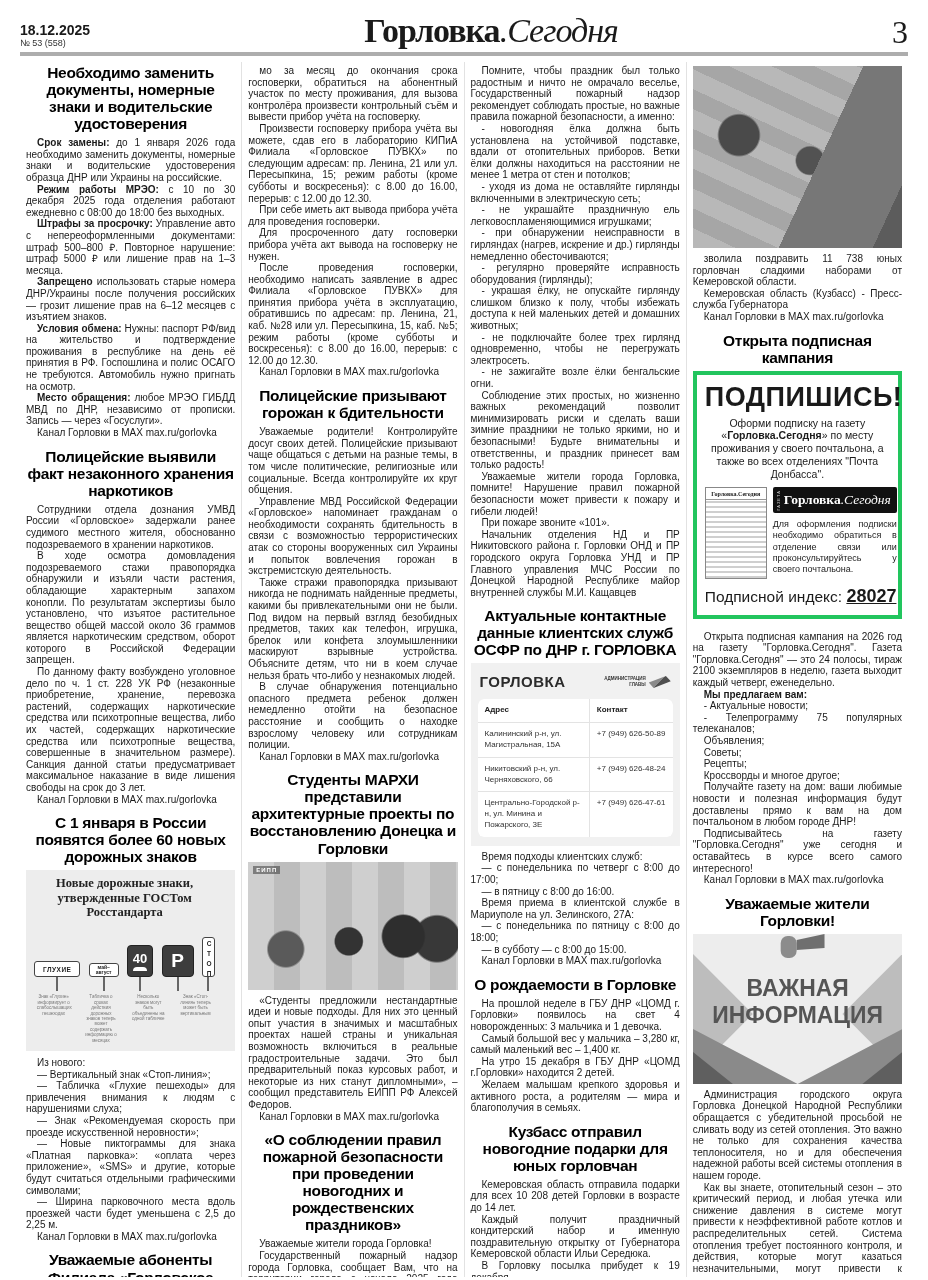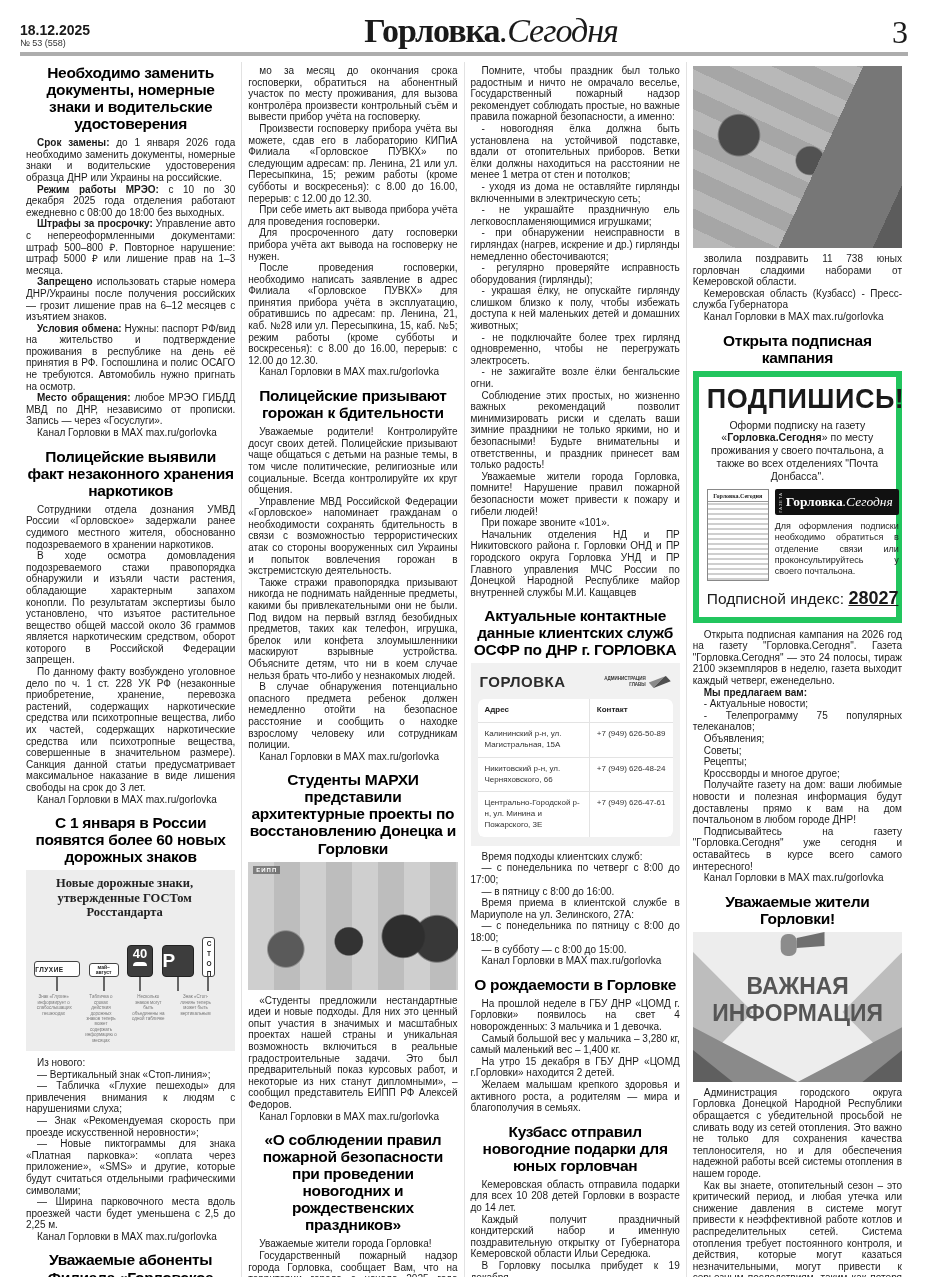--- a/index.html
+++ b/index.html
@@ -26,21 +26,21 @@
   
   .hl { text-align:center; font-size:15.5px; line-height:1.1; font-weight:800; letter-spacing:-0.3px; margin:9px 0 5px 0; color:#000; }
   .paras p { font-size:10px; line-height:1.16; text-align:justify; text-indent:11px; margin:0; }
   .paras p b { font-weight:bold; }
 
   
   .signs-box { background:#ededed; padding:6px 16px 8px 4px; margin:2px 0 6px 0; }
   .signs-title { font-family:"Liberation Serif", serif; font-weight:bold; font-size:12.5px; line-height:1.15; text-align:center; color:#222; margin-bottom:8px; }
   .signs-row { display:flex; justify-content:space-around; align-items:flex-end; height:64px; }
   .sign { display:flex; flex-direction:column; align-items:center; }
-  .sign-plate { background:#fff; border:1.5px solid #444; border-radius:3px; font-weight:bold; color:#222; display:flex; align-items:center; justify-content:flex-start; }
+  .sign-plate { background:#fff; border:1.5px solid #444; border-radius:3px; font-weight:bold; color:#222; display:flex; align-items:center; justify-content:center; }
   .plate-gluhie { width:46px; height:16px; font-size:6.5px; letter-spacing:0.5px; }
   .plate-may { width:30px; height:14px; font-size:5px; text-align:center; line-height:1.1; }
   .plate-dark { background:#3d3d3d; border:1.5px solid #222; color:#fff; border-radius:4px; }
   .plate-40 { width:26px; height:32px; font-size:13px; flex-direction:column; display:flex; }
   .hump { width:14px; height:4px; background:#fff; border-radius:4px 4px 0 0; margin-top:1px; }
   .plate-p { width:32px; height:32px; font-size:19px; }
   .plate-stop { width:13px; height:40px; font-size:6.5px; display:flex; flex-direction:column; align-items:center; justify-content:center; line-height:1.25; }
   .post { width:2px; height:14px; background:#666; }
   .signs-caps { display:flex; justify-content:space-around; margin-top:3px; }
   .signs-caps span { font-size:4.5px; color:#777; width:18%; text-align:center; line-height:1.2; }
@@ -70,21 +70,21 @@
   .osfr-head { display:flex; justify-content:space-between; align-items:center; margin:2px 2px 9px 2px; }
   .osfr-city { font-size:15px; font-weight:800; letter-spacing:0.5px; color:#2b2b2b; }
   .osfr-logo { display:flex; align-items:center; gap:3px; }
   .osfr-logo-txt { font-size:4.5px; font-weight:bold; color:#333; line-height:1.3; text-align:right; }
   .osfr-logo-mark { width:22px; height:12px; background:linear-gradient(135deg,#8a8a8a 50%,#4f4f4f 50%); clip-path:polygon(0 55%, 78% 0, 100% 45%, 22% 100%); }
   .ctable { display:grid; grid-template-columns:57% 43%; gap:1px; background:#e3e3e3; border-radius:6px; overflow:hidden; font-size:8px; }
   .ctable > div { background:#fff; padding:6px 7px; line-height:1.35; color:#333; }
   .ctable .ch { font-weight:bold; color:#222; }
 
   
-  .subbox { border:6px solid #22c55e; padding:7px 8px 8px 8px; margin:4px 0 6px 0; }
+  .subbox { border:4px solid #22c55e; padding:7px 8px 8px 8px; margin:4px 0 12px 0; }
   .sub-title { text-align:center; font-size:27px; font-weight:800; letter-spacing:0.5px; margin-bottom:4px; }
   .sub-intro { font-size:10.5px; line-height:1.22; text-align:center; }
   .sub-intro .gs { font-weight:bold; }
   .sub-mid { display:flex; gap:6px; margin-top:6px; align-items:flex-start; }
   .thumb { width:62px; height:92px; border:1px solid #888; flex:0 0 auto; background:
       repeating-linear-gradient(#fff 0 3px, #cfcfcf 3px 5px); position:relative; }
   .thumb-head { position:absolute; top:0; left:0; right:0; height:12px; background:#fff; border-bottom:1px solid #999; font-family:"Liberation Serif", serif; font-size:6px; font-weight:bold; text-align:center; line-height:12px; }
   .sub-right { flex:1 1 auto; }
   .banner { background:#111; color:#fff; display:flex; align-items:center; padding:3px 6px 3px 3px; border-radius:2px; }
   .banner-vert { font-size:4px; letter-spacing:1px; color:#ccc; writing-mode:vertical-rl; transform:rotate(180deg); margin-right:3px; }

